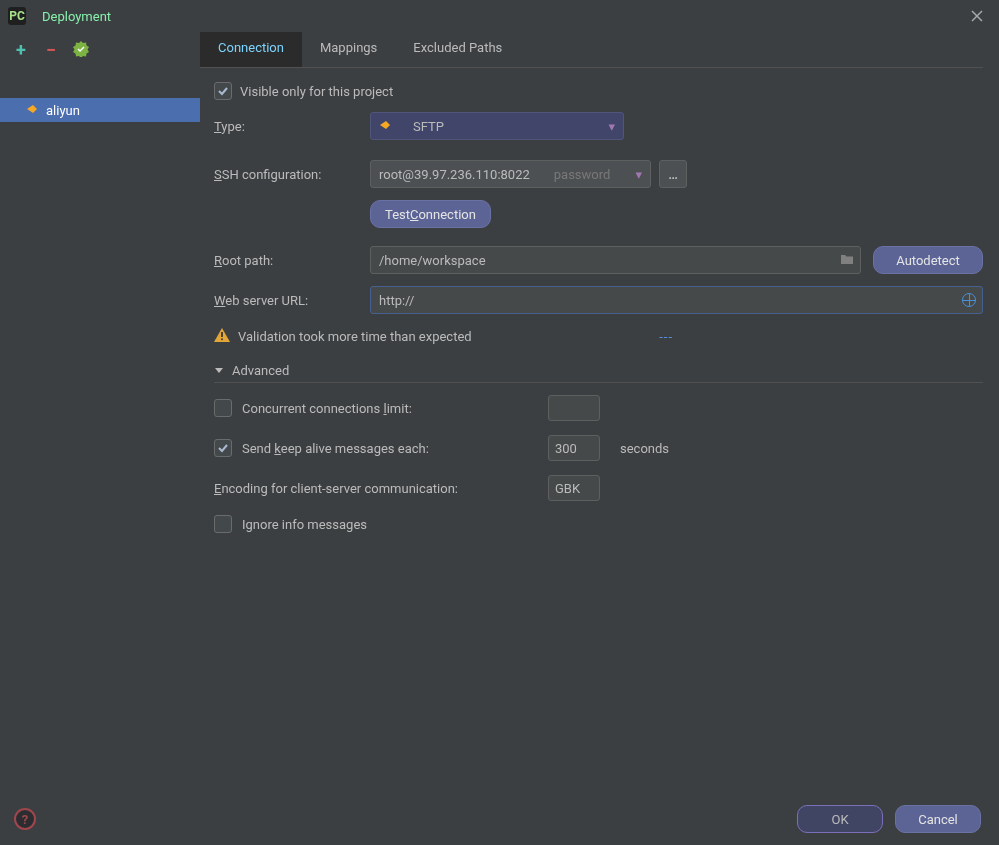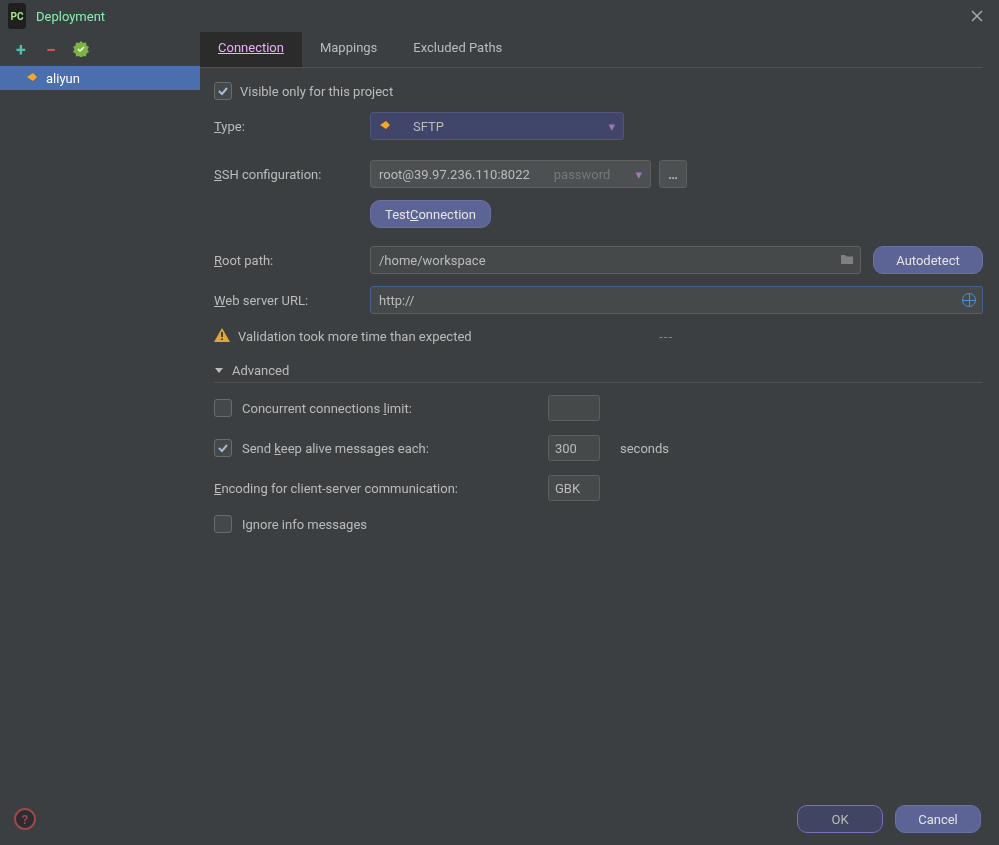--- a/index.html
+++ b/index.html
@@ -19,28 +19,28 @@
       flex-direction: column;
     }
     .titlebar {
       display: flex;
       align-items: center;
       padding: 3px 10px 3px 8px;
       height: 32px;
     }
     .titlebar .app-icon {
       width: 18px;
-      height: 26px;
-      margin-right: 10px;
+      height: 18px;
+      margin-right: 16px;
       background: #1f1f1f;
       border-radius: 3px;
       display: flex;
       align-items: center;
       justify-content: center;
-      font-size: 10px;
+      font-size: 12px;
       font-weight: bold;
       color: #a8e08c;
     }
     .titlebar .title {
       flex: 1;
       color: #86efac;
     }
     .titlebar .close-btn {
       width: 24px;
       height: 24px;
@@ -73,21 +73,21 @@
       display: flex;
       align-items: center;
       justify-content: center;
       cursor: pointer;
       font-size: 18px;
       font-weight: bold;
     }
     .tb-add { color: #4fc1b0; }
     .tb-remove { color: #d65757; }
     .tb-check { color: #7cb342; font-size: 14px; }
-    .sidebar-list { flex: 1; }
+    .sidebar-list { flex: 1; margin-top: 32px; }
     .sidebar-item {
       display: flex;
       align-items: center;
       height: 24px;
       padding: 0 10px 0 26px;
       background: #4b6eaf;
       color: #ffffff;
       cursor: pointer;
     }
     .sidebar-item .server-icon {
@@ -108,22 +108,21 @@
     }
     .tab {
       padding: 8px 18px;
       cursor: pointer;
       color: #bbbbbb;
       background: transparent;
       position: relative;
     }
     .tab.active {
       background: #2b2b2b;
-      color: #f0abfc;
-      text-decoration: underline;
+      color: #7dd3fc;
     }
     .form {
       padding: 14px 0 0 14px;
       display: flex;
       flex-direction: column;
       gap: 12px;
     }
     .row {
       display: flex;
       align-items: center;

